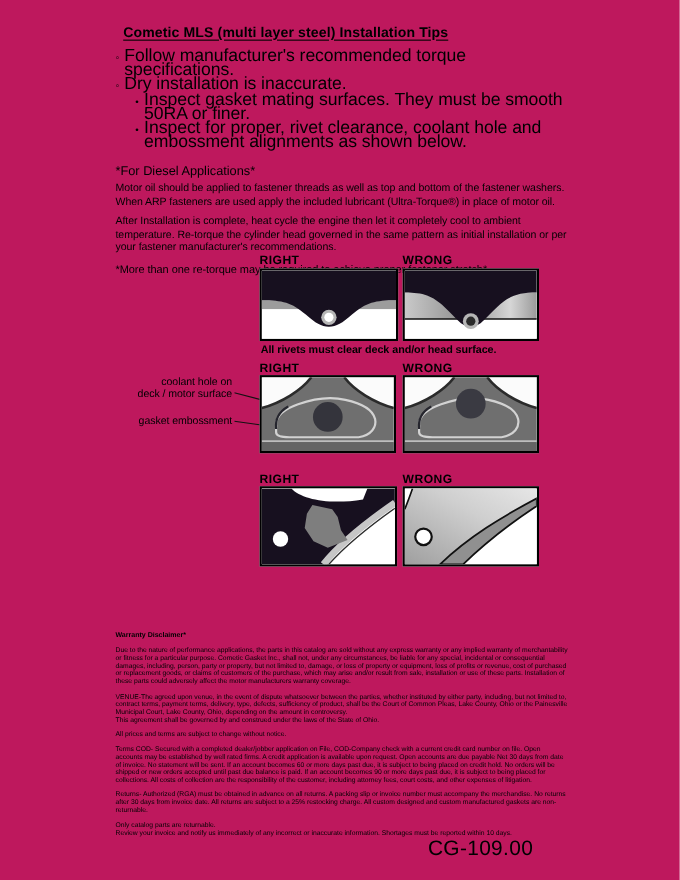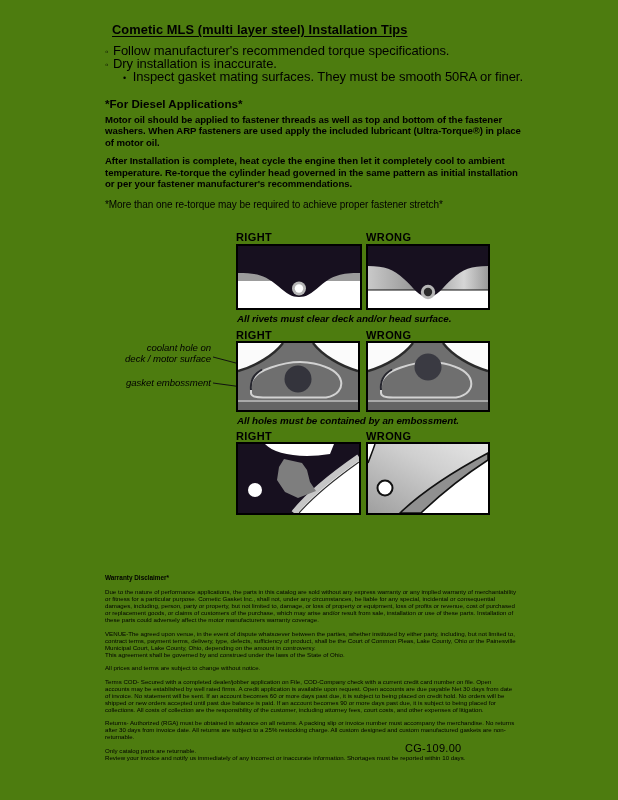--- a/index.html
+++ b/index.html
@@ -1,59 +1,60 @@
 <!DOCTYPE html>
 <html><head>
 <meta charset="utf-8">
 <style>
   html,body{margin:0;padding:0;background:#ffffff;}
   .page{
-    position:relative;width:618px;height:800px;background:#4d7c0f;overflow:hidden;
+    position:relative;width:618px;height:800px;background:#be185d;overflow:hidden;
     font-family:"Liberation Sans","DejaVu Sans",sans-serif;color:#000;
   }
   
   .content{position:absolute;left:105px;top:22px;width:418px;}
   .title{
     font-size:12.8px;font-weight:bold;text-decoration:underline;text-underline-offset:2px;
     margin:0 0 7px 7px;letter-spacing:.1px;
   }
-  .bullets{font-size:13px;line-height:13.2px;letter-spacing:-.05px;}
+  .bullets{font-size:16px;line-height:13.2px;letter-spacing:-.05px;}
   .bl{position:relative;padding-left:8px;}
   .bl .mk{position:absolute;left:0;top:0;}
   .mk.o::before{content:"◦";font-size:10px;}
   .mk.f::before{content:"•";font-size:9px;}
-  .bl.sub{margin-left:18px;text-align:right;}
-  .h2{font-size:11.6px;font-weight:bold;margin:13px 0 4px 0;}
-  .para{font-size:9.6px;line-height:11.5px;letter-spacing:-.06px;margin:0 0 7px 0;font-weight:bold;}
+  .bl.sub{margin-left:18px;}
+  .h2{font-size:11.6px;font-weight:normal;margin:13px 0 4px 0;}
+  .para{font-size:9.6px;line-height:11.5px;letter-spacing:-.06px;margin:0 0 7px 0;}
   .note{font-size:10px;letter-spacing:-.06px;margin-top:9px;}
   
   .dlabel{position:absolute;font-size:11px;font-weight:bold;text-align:left;letter-spacing:.4px;}
   .dbox{position:absolute;border:2px solid #000;background:#fff;}
   .dbox svg{display:block;}
-  .caption{position:absolute;font-size:9.8px;font-weight:bold;letter-spacing:-.05px;line-height:11px;font-style:italic;}
-  .sidelabel{position:absolute;font-size:9.6px;line-height:10.8px;text-align:right;letter-spacing:-.05px;font-style:italic;}
+  .caption{position:absolute;font-size:9.8px;font-weight:bold;letter-spacing:-.05px;line-height:11px;}
+  .sidelabel{position:absolute;font-size:9.6px;line-height:10.8px;text-align:right;letter-spacing:-.05px;}
   .leaders{position:absolute;pointer-events:none;}
   
   .warranty{position:absolute;left:105px;top:574px;width:412px;font-size:6.15px;line-height:7px;letter-spacing:0;}
   .warranty .whead{font-weight:bold;font-size:6.4px;margin-bottom:7px;}
   .warranty .wpara{margin-bottom:6.5px;}
-  .footer-code{position:absolute;left:389px;top:742px;font-size:11px;letter-spacing:.3px;margin-left:16px;}
+  .footer-code{position:absolute;left:389px;top:761px;font-size:19px;letter-spacing:.3px;}
 </style>
 </head>
 <body>
 
 <div class="page">
 
   <div class="content">
     <div class="title">Cometic MLS (multi layer steel) Installation Tips</div>
 
     <div class="bullets">
       <div class="bl"><span class="mk o"></span><span>Follow manufacturer's recommended torque specifications.</span></div>
       <div class="bl"><span class="mk o"></span><span>Dry installation is inaccurate.</span></div>
       <div class="bl sub"><span class="mk f"></span><span>Inspect gasket mating surfaces.  They must be smooth 50RA or finer.</span></div>
+      <div class="bl sub"><span class="mk f"></span><span>Inspect for proper, rivet clearance, coolant hole and embossment alignments as shown below.</span></div>
     </div>
 
     <div class="h2">*For Diesel Applications*</div>
     <div class="para">Motor oil should be applied to fastener threads as well as top and bottom of the fastener washers. When ARP fasteners are used apply the included lubricant (Ultra-Torque®) in place of motor oil.</div>
     <div class="para">After Installation is complete, heat cycle the engine then let it completely cool to ambient temperature. Re-torque the cylinder head governed in the same pattern as initial installation or per your fastener manufacturer's recommendations.</div>
     <div class="note">*More than one re-torque may be required to achieve proper fastener stretch*</div>
   </div>
 
   <div class="dlabel" style="left:236px;top:231px;width:122px;">RIGHT</div>
   <div class="dlabel" style="left:366px;top:231px;width:120px;">WRONG</div>
@@ -122,21 +123,20 @@
       <path d="M45,0 C36,12 18,23 0,28" stroke="#2b2b2b" stroke-width="2.4" fill="none"></path>
       <path d="M120,0 H75 C84,12 102,23 120,28 Z" fill="#fbfbfb"></path>
       <path d="M75,0 C84,12 102,23 120,28" stroke="#2b2b2b" stroke-width="2.4" fill="none"></path>
       <line x1="0" y1="58" x2="120" y2="58" stroke="#bdbdbd" stroke-width="1.5"></line>
       <rect y="59" width="120" height="8" fill="#646464"></rect>
       <path d="M13,50 L13,43 C13,35 20,29 33,24.5 C47,19.5 63,17.5 76,20.5 C90,23.5 101,29.5 103,38 C104.5,45 100,52.5 88,54.5 L25,54.5 C17,54.5 13,53.5 13,50 Z" stroke="#d2d2d2" stroke-width="2" fill="none"></path>
       <path d="M13,47 C12,38 16,31 24,26.5" stroke="#26262e" stroke-width="2" fill="none"></path>
       <circle cx="60" cy="24" r="13.5" fill="#3a3a42"></circle>
     </svg>
   </div>
-  <div class="caption" style="left:237px;top:415px;">All holes must be contained by an embossment.</div>
 
   <div class="dlabel" style="left:236px;top:430px;width:121px;">RIGHT</div>
   <div class="dlabel" style="left:366px;top:430px;width:120px;">WRONG</div>
 
   <div class="dbox" style="left:236px;top:442px;">
     <svg width="121" height="69" viewBox="0 0 121 69">
       <rect width="121" height="69" fill="#ffffff"></rect>
       <path d="M0,0 H27 C36,10 62,15 92,10 L96,0 H121 V13 C95,31 72,49 56,69 H0 Z" fill="#17101f"></path>
       <path d="M121,13 C95,31 72,49 56,69" stroke="#c6c6c6" stroke-width="6" fill="none"></path>
       <path d="M121,18 C97,35 76,52 61,69" stroke="#2e2e2e" stroke-width="1.2" fill="none"></path>

